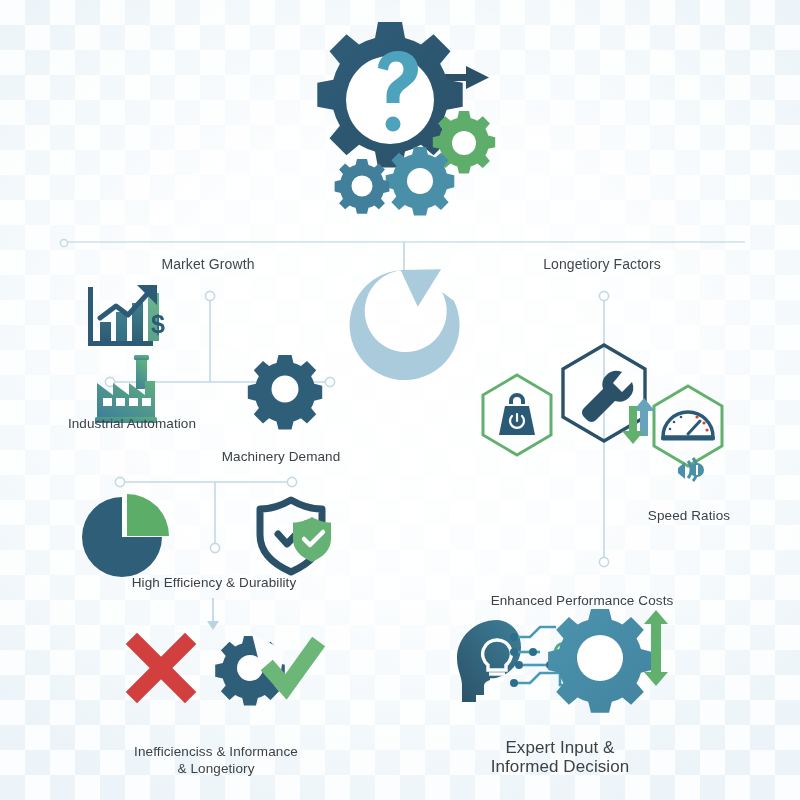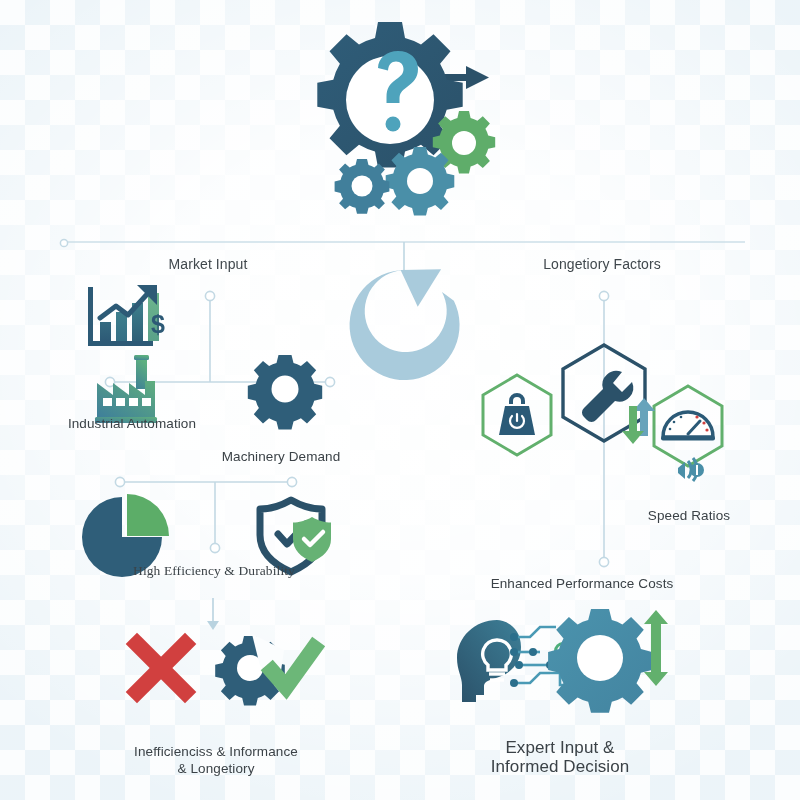--- a/index.html
+++ b/index.html
@@ -361,35 +361,35 @@
     </g>
 
     <g fill="#62b06d">
       <path d="M644 624 l12 -14 l12 14 h-7 v48 h7 l-12 14 l-12 -14 h7 v-48 Z"></path>
     </g>
 
   </svg>
 
   <div class="layer">
 
-    <div class="lbl hdr" style="left:146px; top:256px; width:124px;">Market Input</div>
+    <div class="lbl hdr" style="left:146px; top:256px; width:124px;">Market Growth</div>
 
     <div class="lbl hdr" style="left:538px; top:256px; width:128px;">Longetiory Factors</div>
 
     <div class="lbl" style="left:56px; top:415px; width:152px;">Industrial Automation</div>
 
     <div class="lbl" style="left:213px; top:448px; width:136px;">Machinery Demand</div>
 
-    <div class="lbl" style="left:113px; top:562px; width:202px;font-family:Liberation Serif, serif;">High Efficiency &amp; Durability</div>
+    <div class="lbl" style="left:113px; top:574px; width:202px;">High Efficiency &amp; Durability</div>
 
     <div class="lbl" style="left:116px; top:743px; width:200px;">Inefficienciss &amp; Informance
 &amp; Longetiory</div>
 
 
     <div class="lbl" style="left:637px; top:507px; width:104px;">Speed Ratios</div>
 
-    <div class="lbl" style="left:476px; top:575px; width:212px;">Enhanced Performance Costs</div>
+    <div class="lbl" style="left:476px; top:592px; width:212px;">Enhanced Performance Costs</div>
 
     <div class="lbl big" style="left:468px; top:738px; width:184px;">Expert Input &amp;
 Informed Decision</div>
 
   </div>
 </div>
 
 </body></html>

